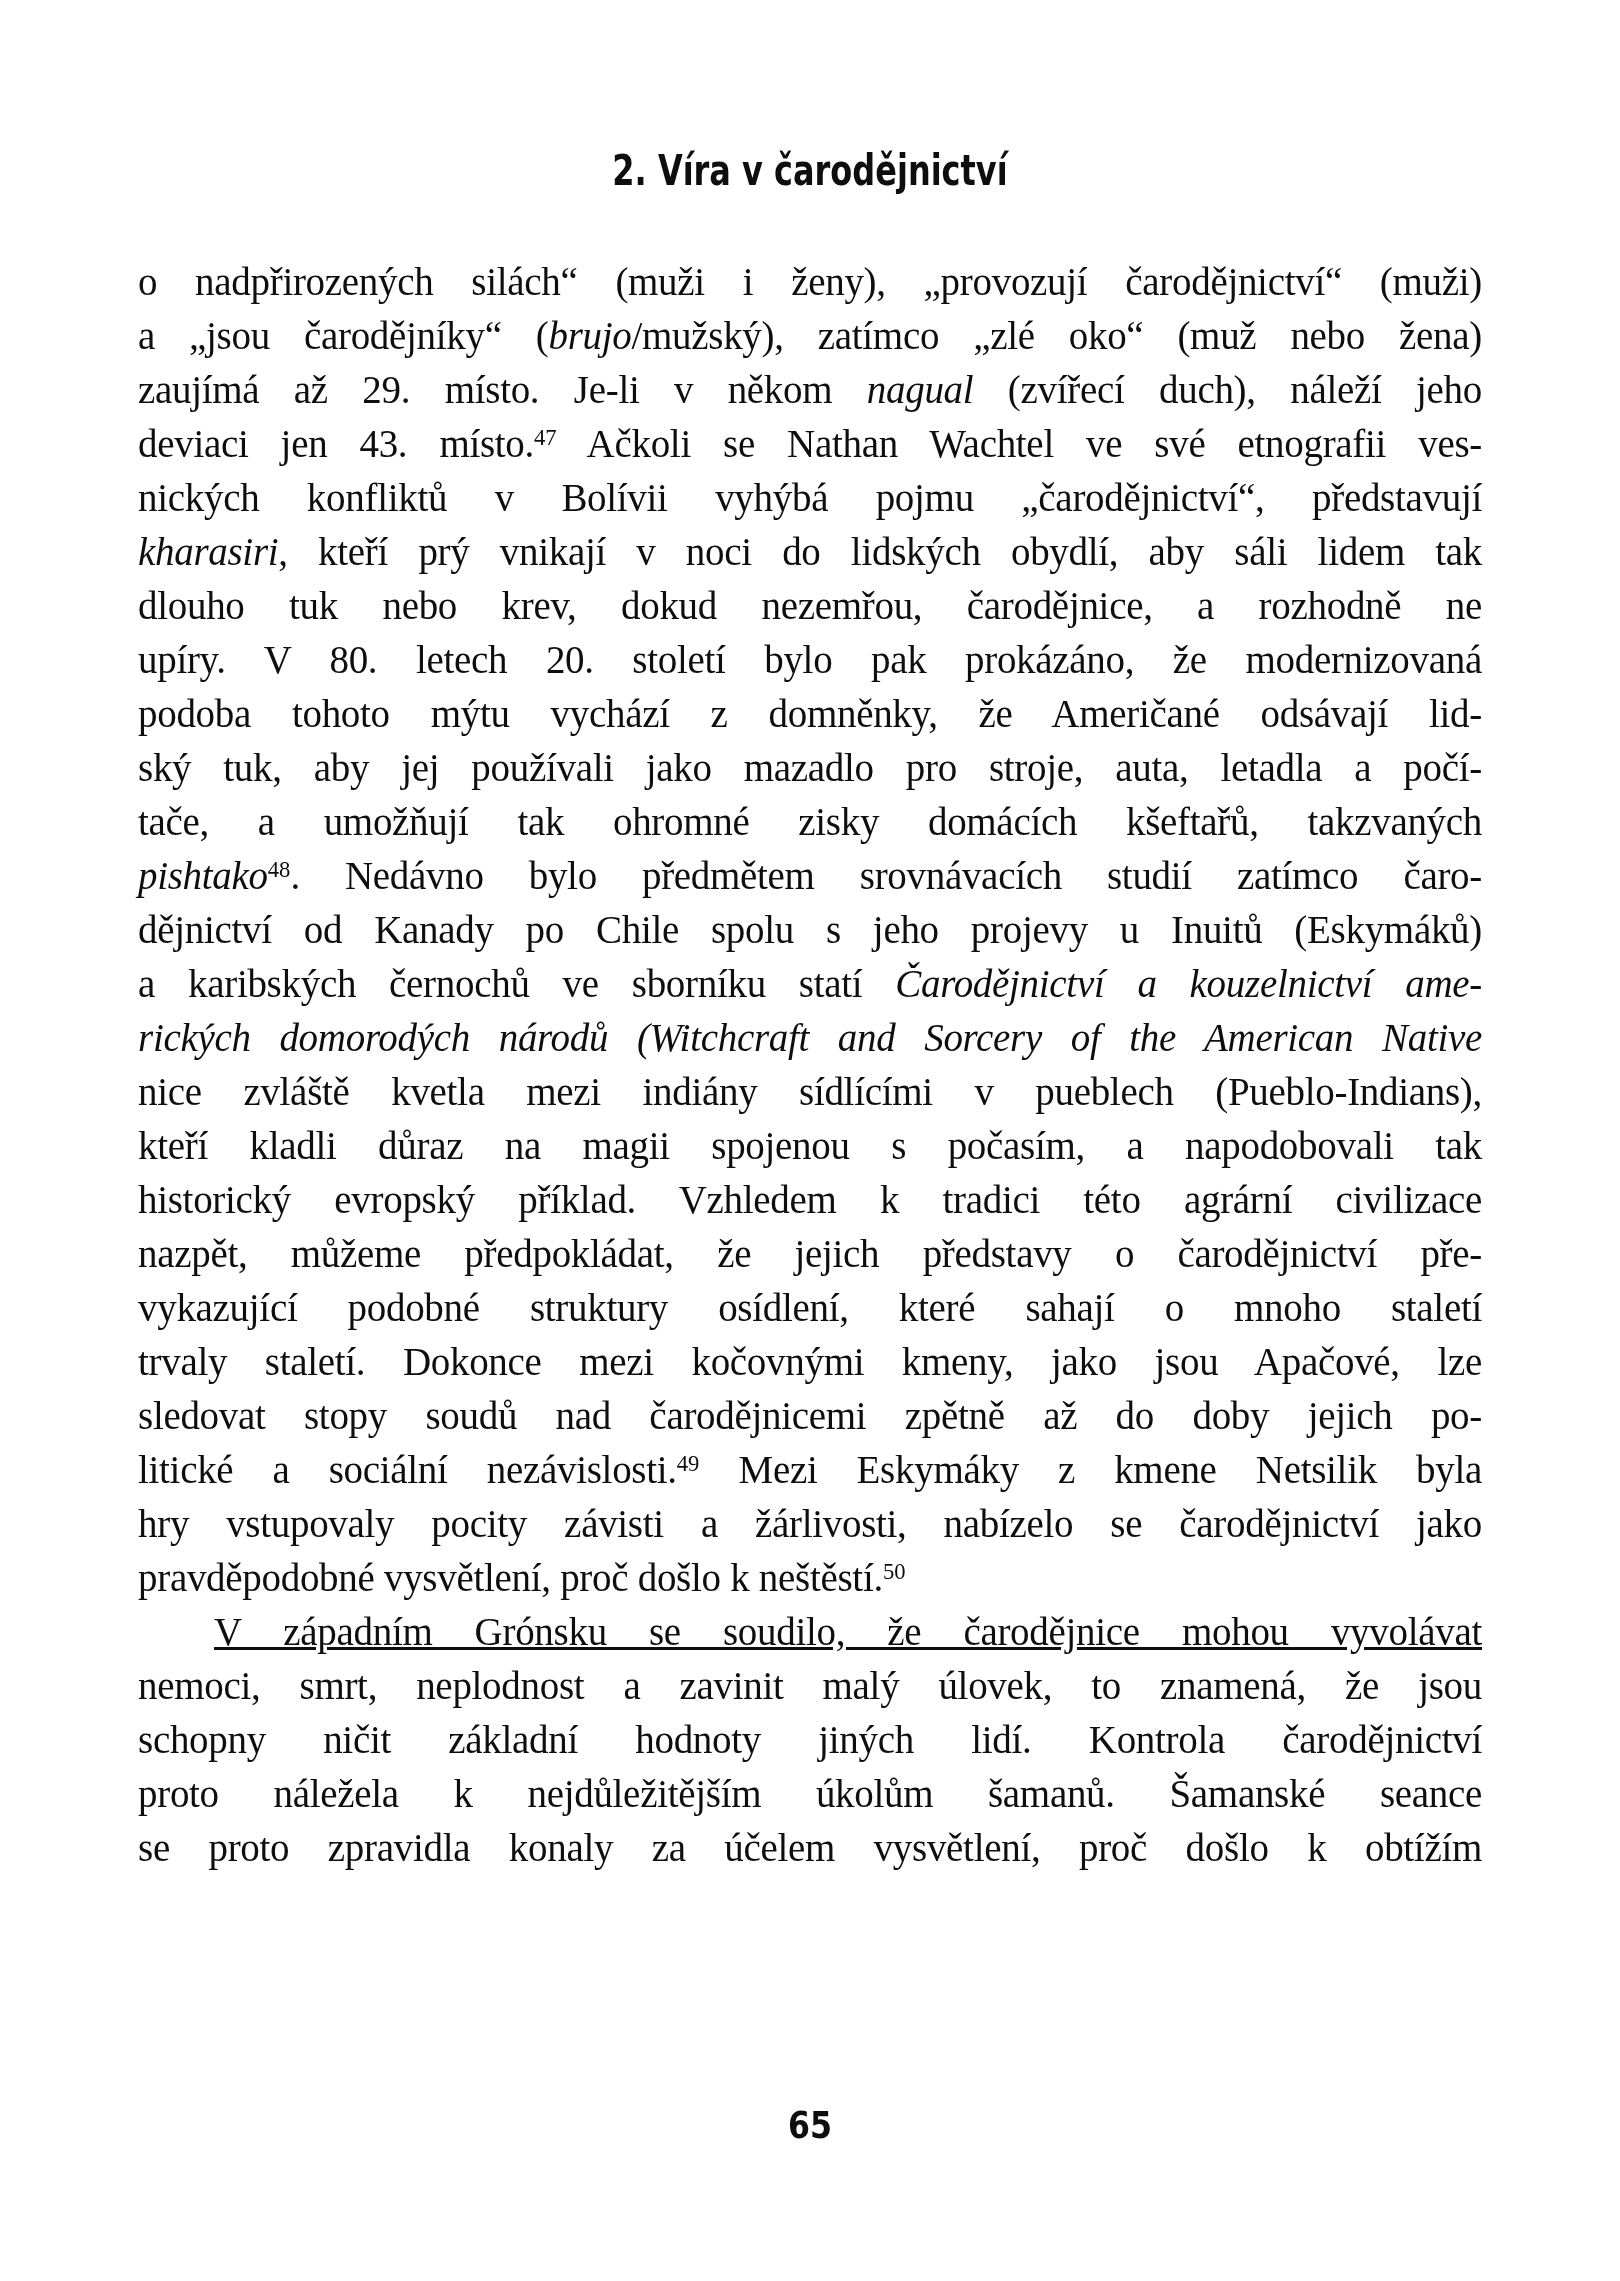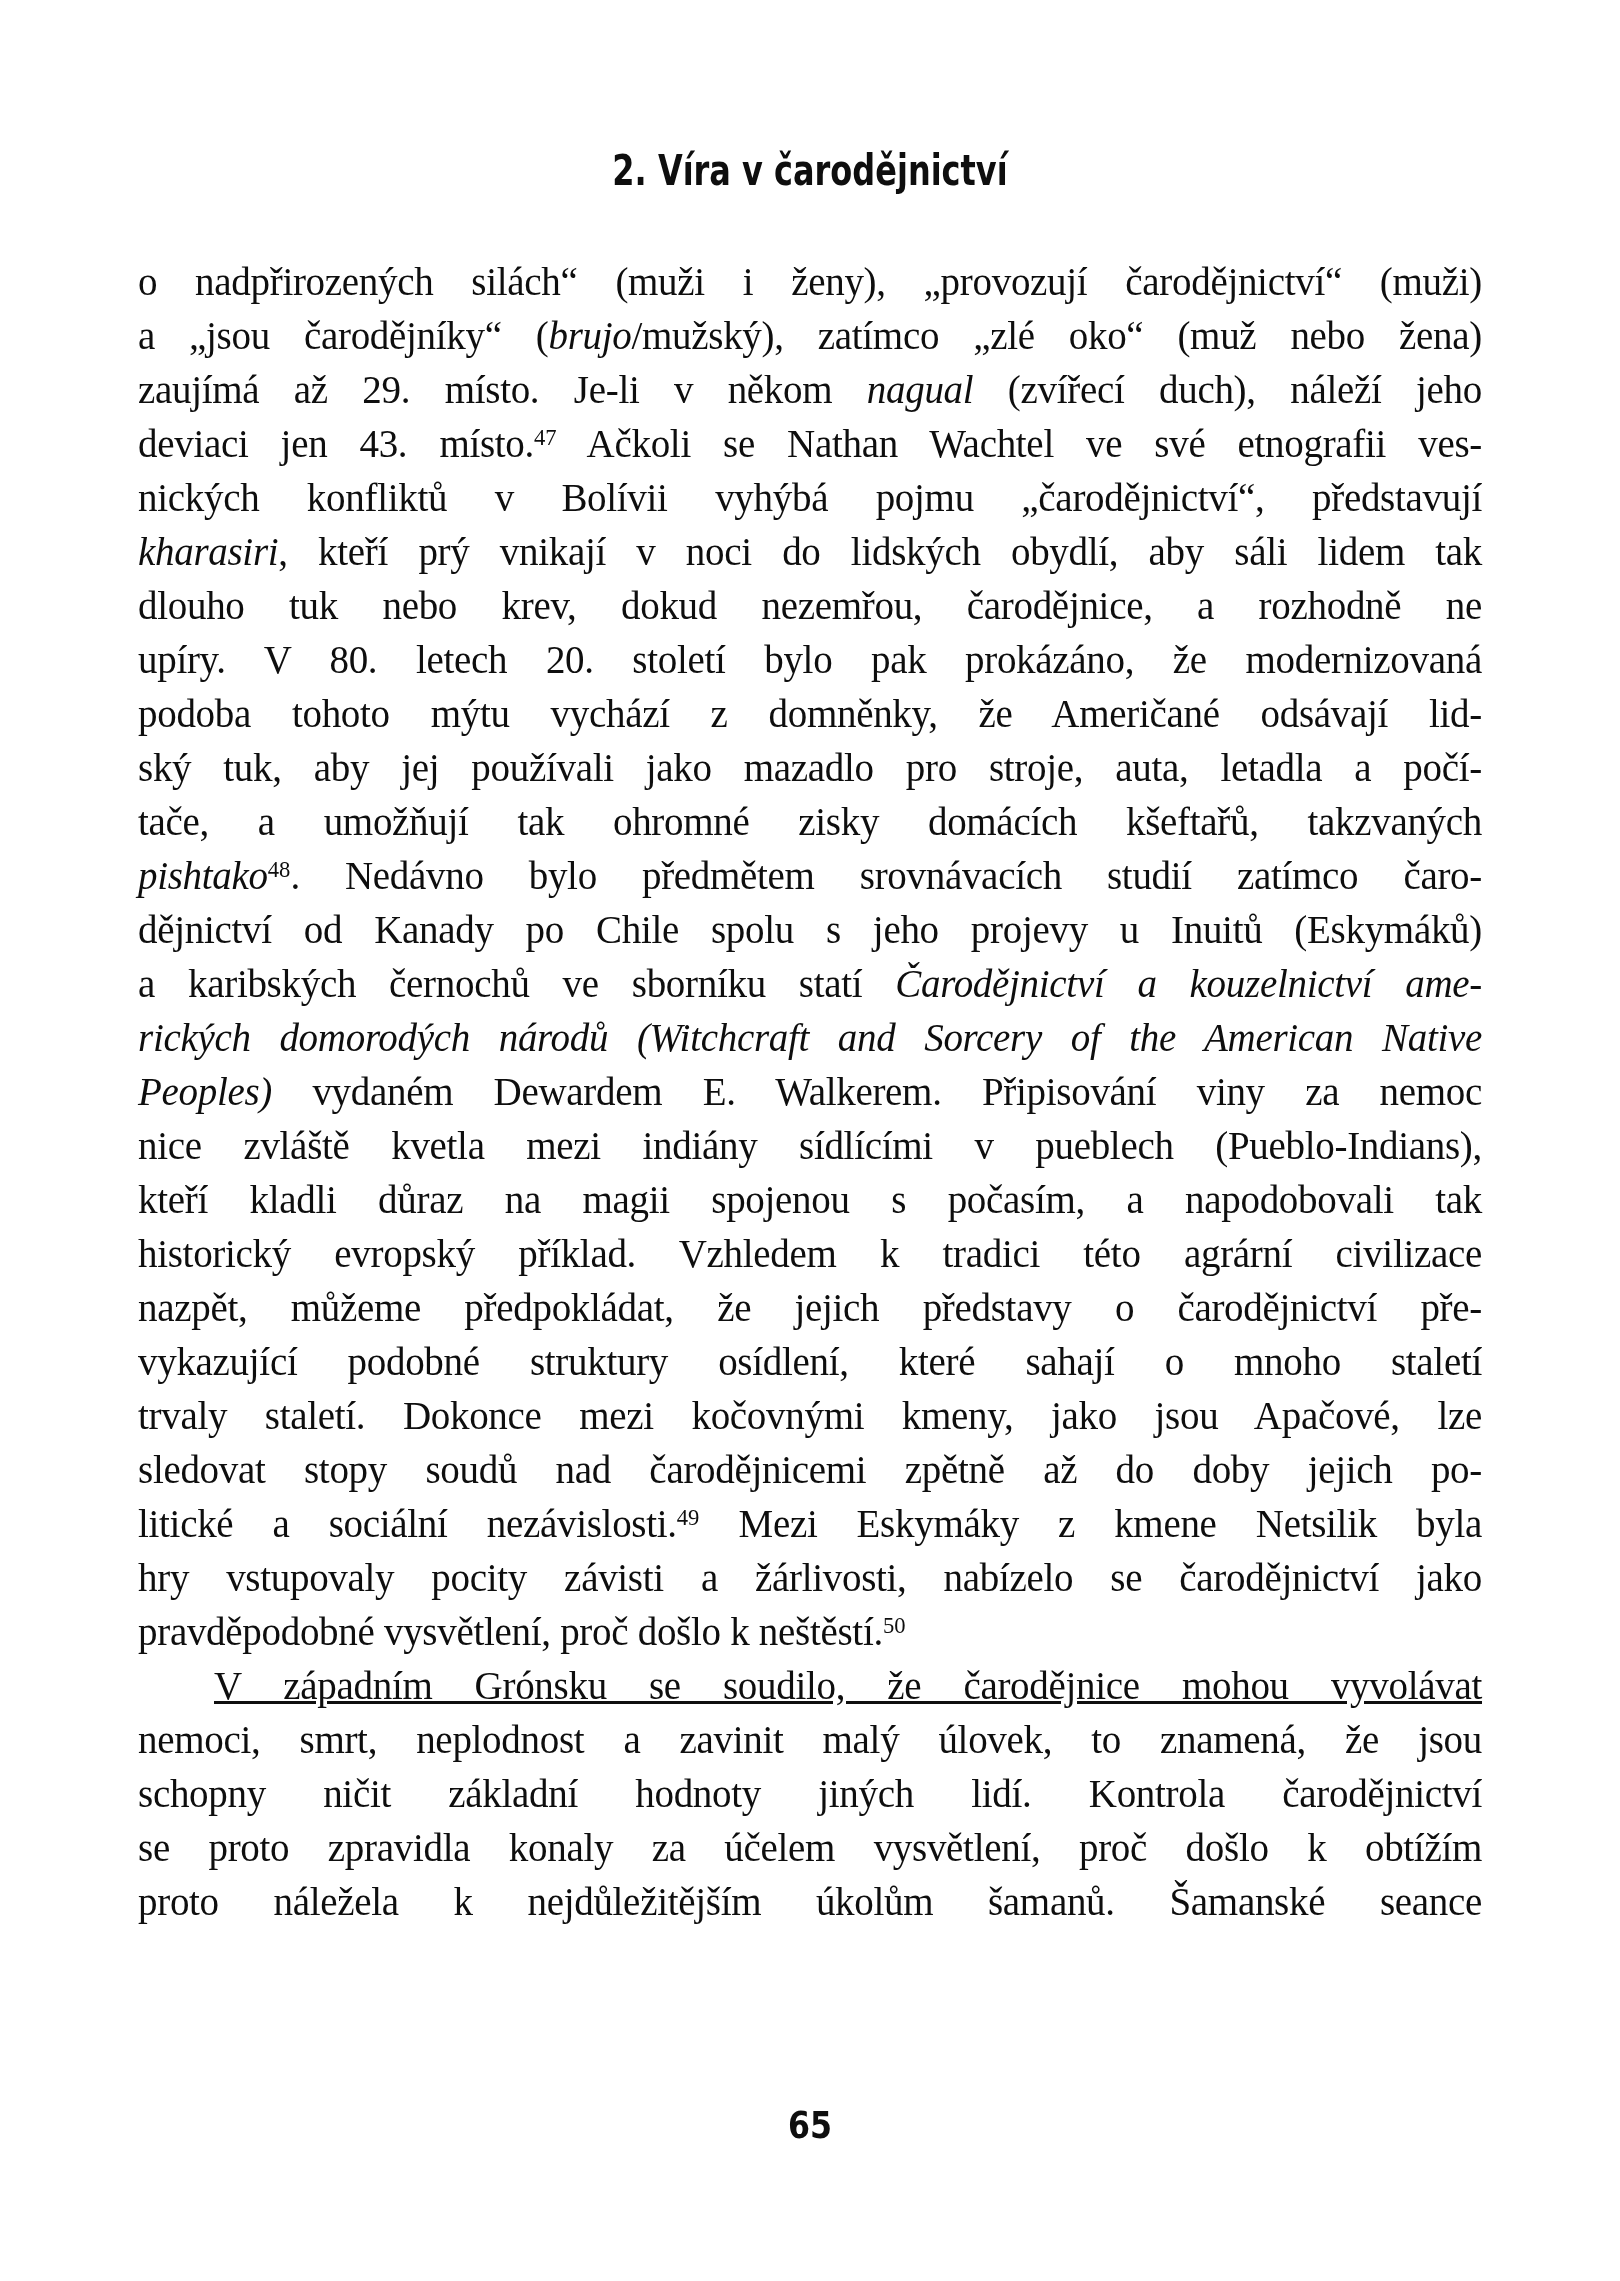--- a/index.html
+++ b/index.html
@@ -79,32 +79,31 @@
     <div class="line just"><span class="i">kharasiri</span><span>, kteří prý vnikají v noci do lidských obydlí, aby sáli lidem tak</span></div>
     <div class="line just"><span>dlouho tuk nebo krev, dokud nezemřou, čarodějnice, a rozhodně ne</span></div>
     <div class="line just"><span>upíry. V 80. letech 20. století bylo pak prokázáno, že modernizovaná</span></div>
     <div class="line just"><span>podoba tohoto mýtu vychází z domněnky, že Američané odsávají lid-</span></div>
     <div class="line just"><span>ský tuk, aby jej používali jako mazadlo pro stroje, auta, letadla a počí-</span></div>
     <div class="line just"><span>tače, a umožňují tak ohromné zisky domácích kšeftařů, takzvaných</span></div>
     <div class="line just"><span class="i">pishtako</span><span class="sup">48</span><span>. Nedávno bylo předmětem srovnávacích studií zatímco čaro-</span></div>
     <div class="line just"><span>dějnictví od Kanady po Chile spolu s jeho projevy u Inuitů (Eskymáků)</span></div>
     <div class="line just"><span>a karibských černochů ve sborníku statí </span><span class="i">Čarodějnictví a kouzelnictví ame-</span></div>
     <div class="line just"><span class="i">rických domorodých národů (Witchcraft and Sorcery of the American Native</span></div>
-    <div class="line just"><span class="i">Peoples)</span><span> vydaném Dewardem E. Walkerem. Připisování viny za nemoc</span></div>
     <div class="line just"><span>nice zvláště kvetla mezi indiány sídlícími v pueblech (Pueblo-Indians),</span></div>
     <div class="line just"><span>kteří kladli důraz na magii spojenou s počasím, a napodobovali tak</span></div>
     <div class="line just"><span>historický evropský příklad. Vzhledem k tradici této agrární civilizace</span></div>
     <div class="line just"><span>nazpět, můžeme předpokládat, že jejich představy o čarodějnictví pře-</span></div>
     <div class="line just"><span>vykazující podobné struktury osídlení, které sahají o mnoho staletí</span></div>
     <div class="line just"><span>trvaly staletí. Dokonce mezi kočovnými kmeny, jako jsou Apačové, lze</span></div>
     <div class="line just"><span>sledovat stopy soudů nad čarodějnicemi zpětně až do doby jejich po-</span></div>
     <div class="line just"><span>litické a sociální nezávislosti.</span><span class="sup">49</span><span> Mezi Eskymáky z kmene Netsilik byla</span></div>
     <div class="line just"><span>hry vstupovaly pocity závisti a žárlivosti, nabízelo se čarodějnictví jako</span></div>
     <div class="line"><span>pravděpodobné vysvětlení, proč došlo k neštěstí.</span><span class="sup">50</span></div>
     <div class="line indent just"><span>V západním Grónsku se soudilo, že čarodějnice mohou vyvolávat</span></div>
     <div class="line just"><span>nemoci, smrt, neplodnost a zavinit malý úlovek, to znamená, že jsou</span></div>
     <div class="line just"><span>schopny ničit základní hodnoty jiných lidí. Kontrola čarodějnictví</span></div>
+    <div class="line just"><span>proto náležela k nejdůležitějším úkolům šamanů. Šamanské seance</span></div>
     <div class="line just"><span>se proto zpravidla konaly za účelem vysvětlení, proč došlo k obtížím</span></div>
-    <div class="line just"><span>proto náležela k nejdůležitějším úkolům šamanů. Šamanské seance</span></div>
   </div>
 
 <div class="page-number">65</div>
 
 
 </body></html>

